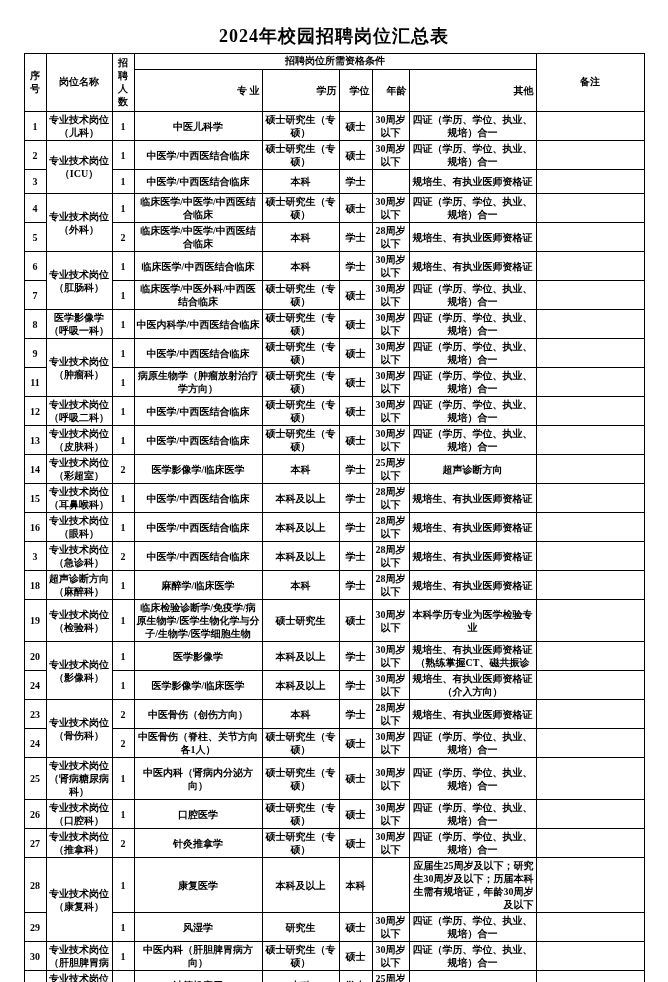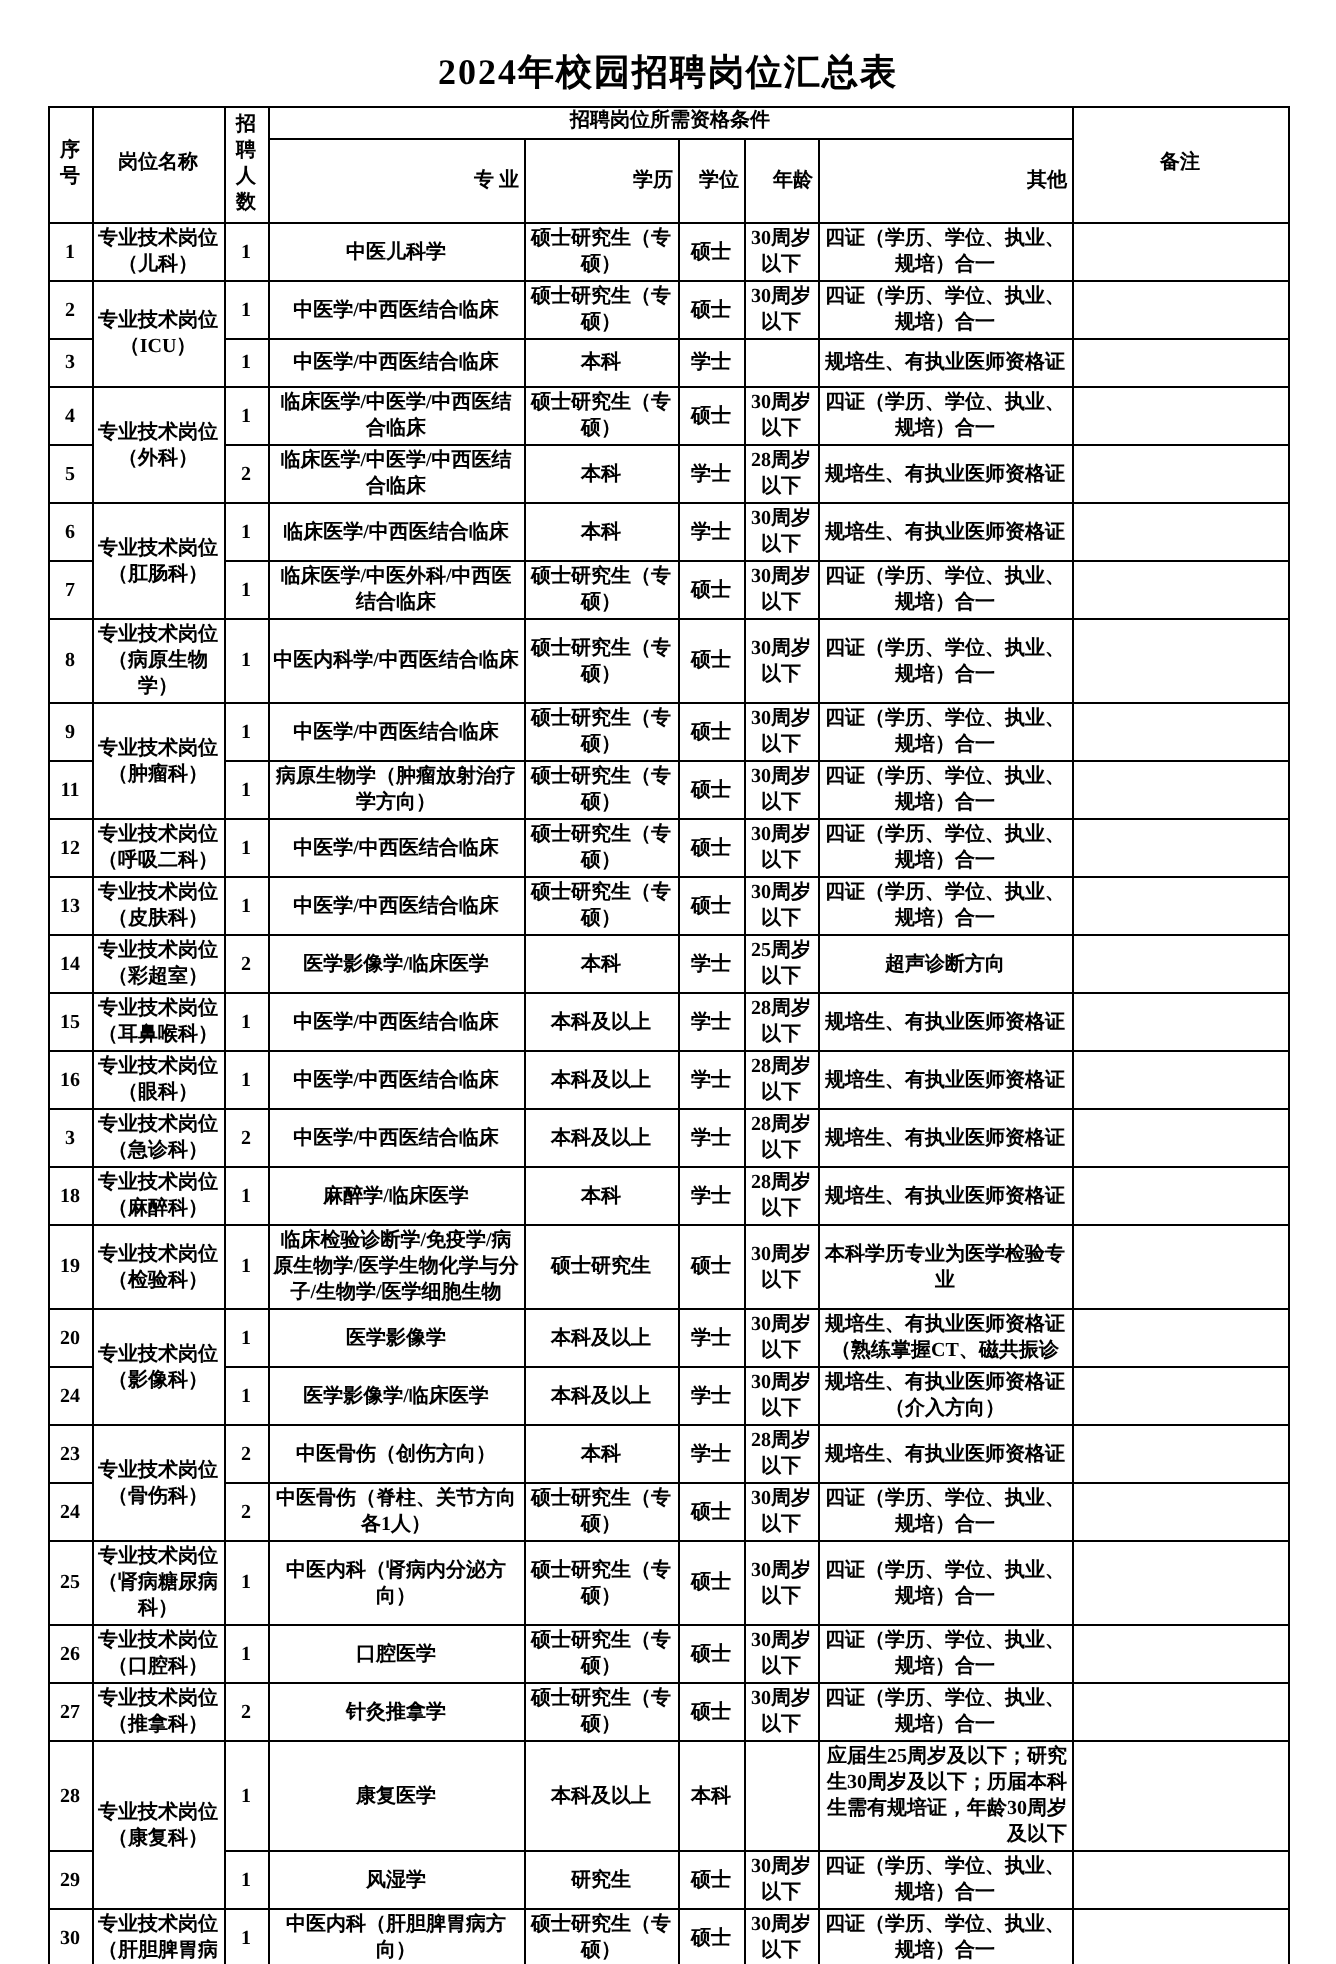--- a/index.html
+++ b/index.html
@@ -143,21 +143,21 @@
           <td>1</td>
           <td>临床医学/中医外科/中西医结合临床</td>
           <td>硕士研究生（专硕）</td>
           <td>硕士</td>
           <td>30周岁以下</td>
           <td>四证（学历、学位、执业、规培）合一</td>
           <td></td>
         </tr>
         <tr>
           <td>8</td>
-          <td>专业技术岗位（病原生物学）</td>
+          <td>医学影像学（呼吸一科）</td>
           <td>1</td>
           <td>中医内科学/中西医结合临床</td>
           <td>硕士研究生（专硕）</td>
           <td>硕士</td>
           <td>30周岁以下</td>
           <td>四证（学历、学位、执业、规培）合一</td>
           <td></td>
         </tr>
         <tr>
           <td>9</td>
@@ -241,21 +241,21 @@
           <td>2</td>
           <td>中医学/中西医结合临床</td>
           <td>本科及以上</td>
           <td>学士</td>
           <td>28周岁以下</td>
           <td>规培生、有执业医师资格证</td>
           <td></td>
         </tr>
         <tr>
           <td>18</td>
-          <td>专业技术岗位（麻醉科）</td>
+          <td>超声诊断方向（麻醉科）</td>
           <td>1</td>
           <td>麻醉学/临床医学</td>
           <td>本科</td>
           <td>学士</td>
           <td>28周岁以下</td>
           <td>规培生、有执业医师资格证</td>
           <td></td>
         </tr>
         <tr>
           <td>19</td>

